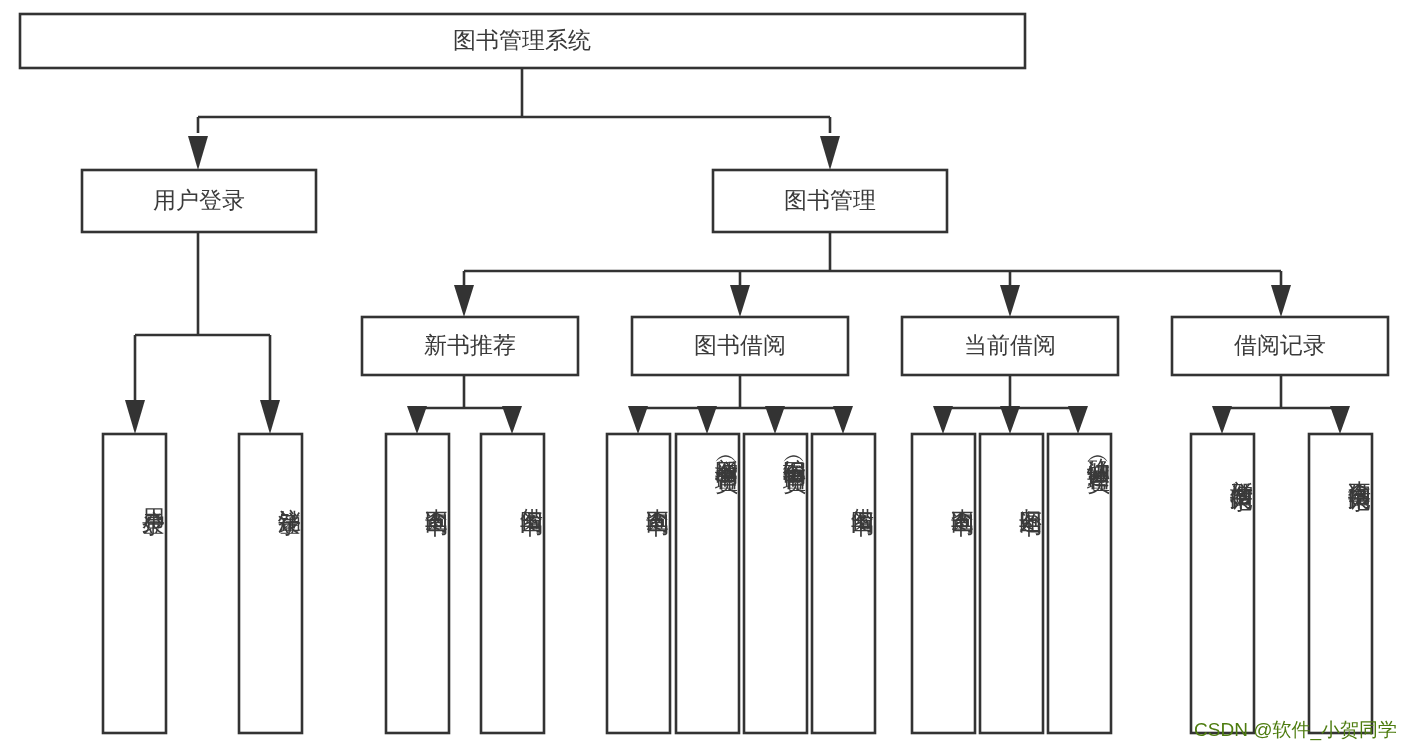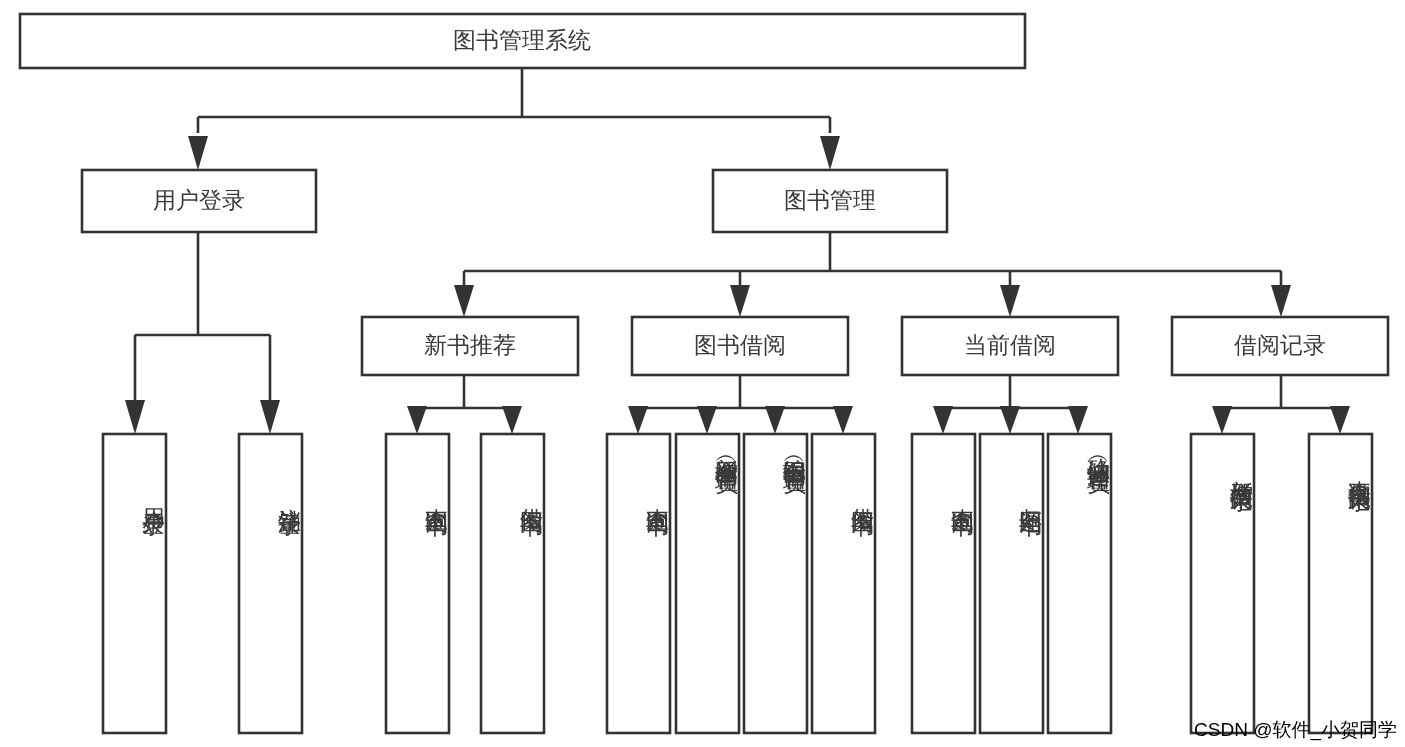--- a/index.html
+++ b/index.html
@@ -57,21 +57,21 @@
     letter-spacing: 2px;
     white-space: nowrap;
     text-align: center;
   }
   .watermark {
     position: absolute;
     right: 8px;
     bottom: 4px;
     font-family: "Liberation Sans", "DejaVu Sans", sans-serif;
     font-size: 19px;
-    color: #000000;
+    color: #4d7c0f;
     white-space: nowrap;
     user-select: none;
   }
 </style>
 </head>
 <body>
 
 <div id="canvas">
 
   <svg id="diagram-svg" viewBox="0 0 1405 747">

